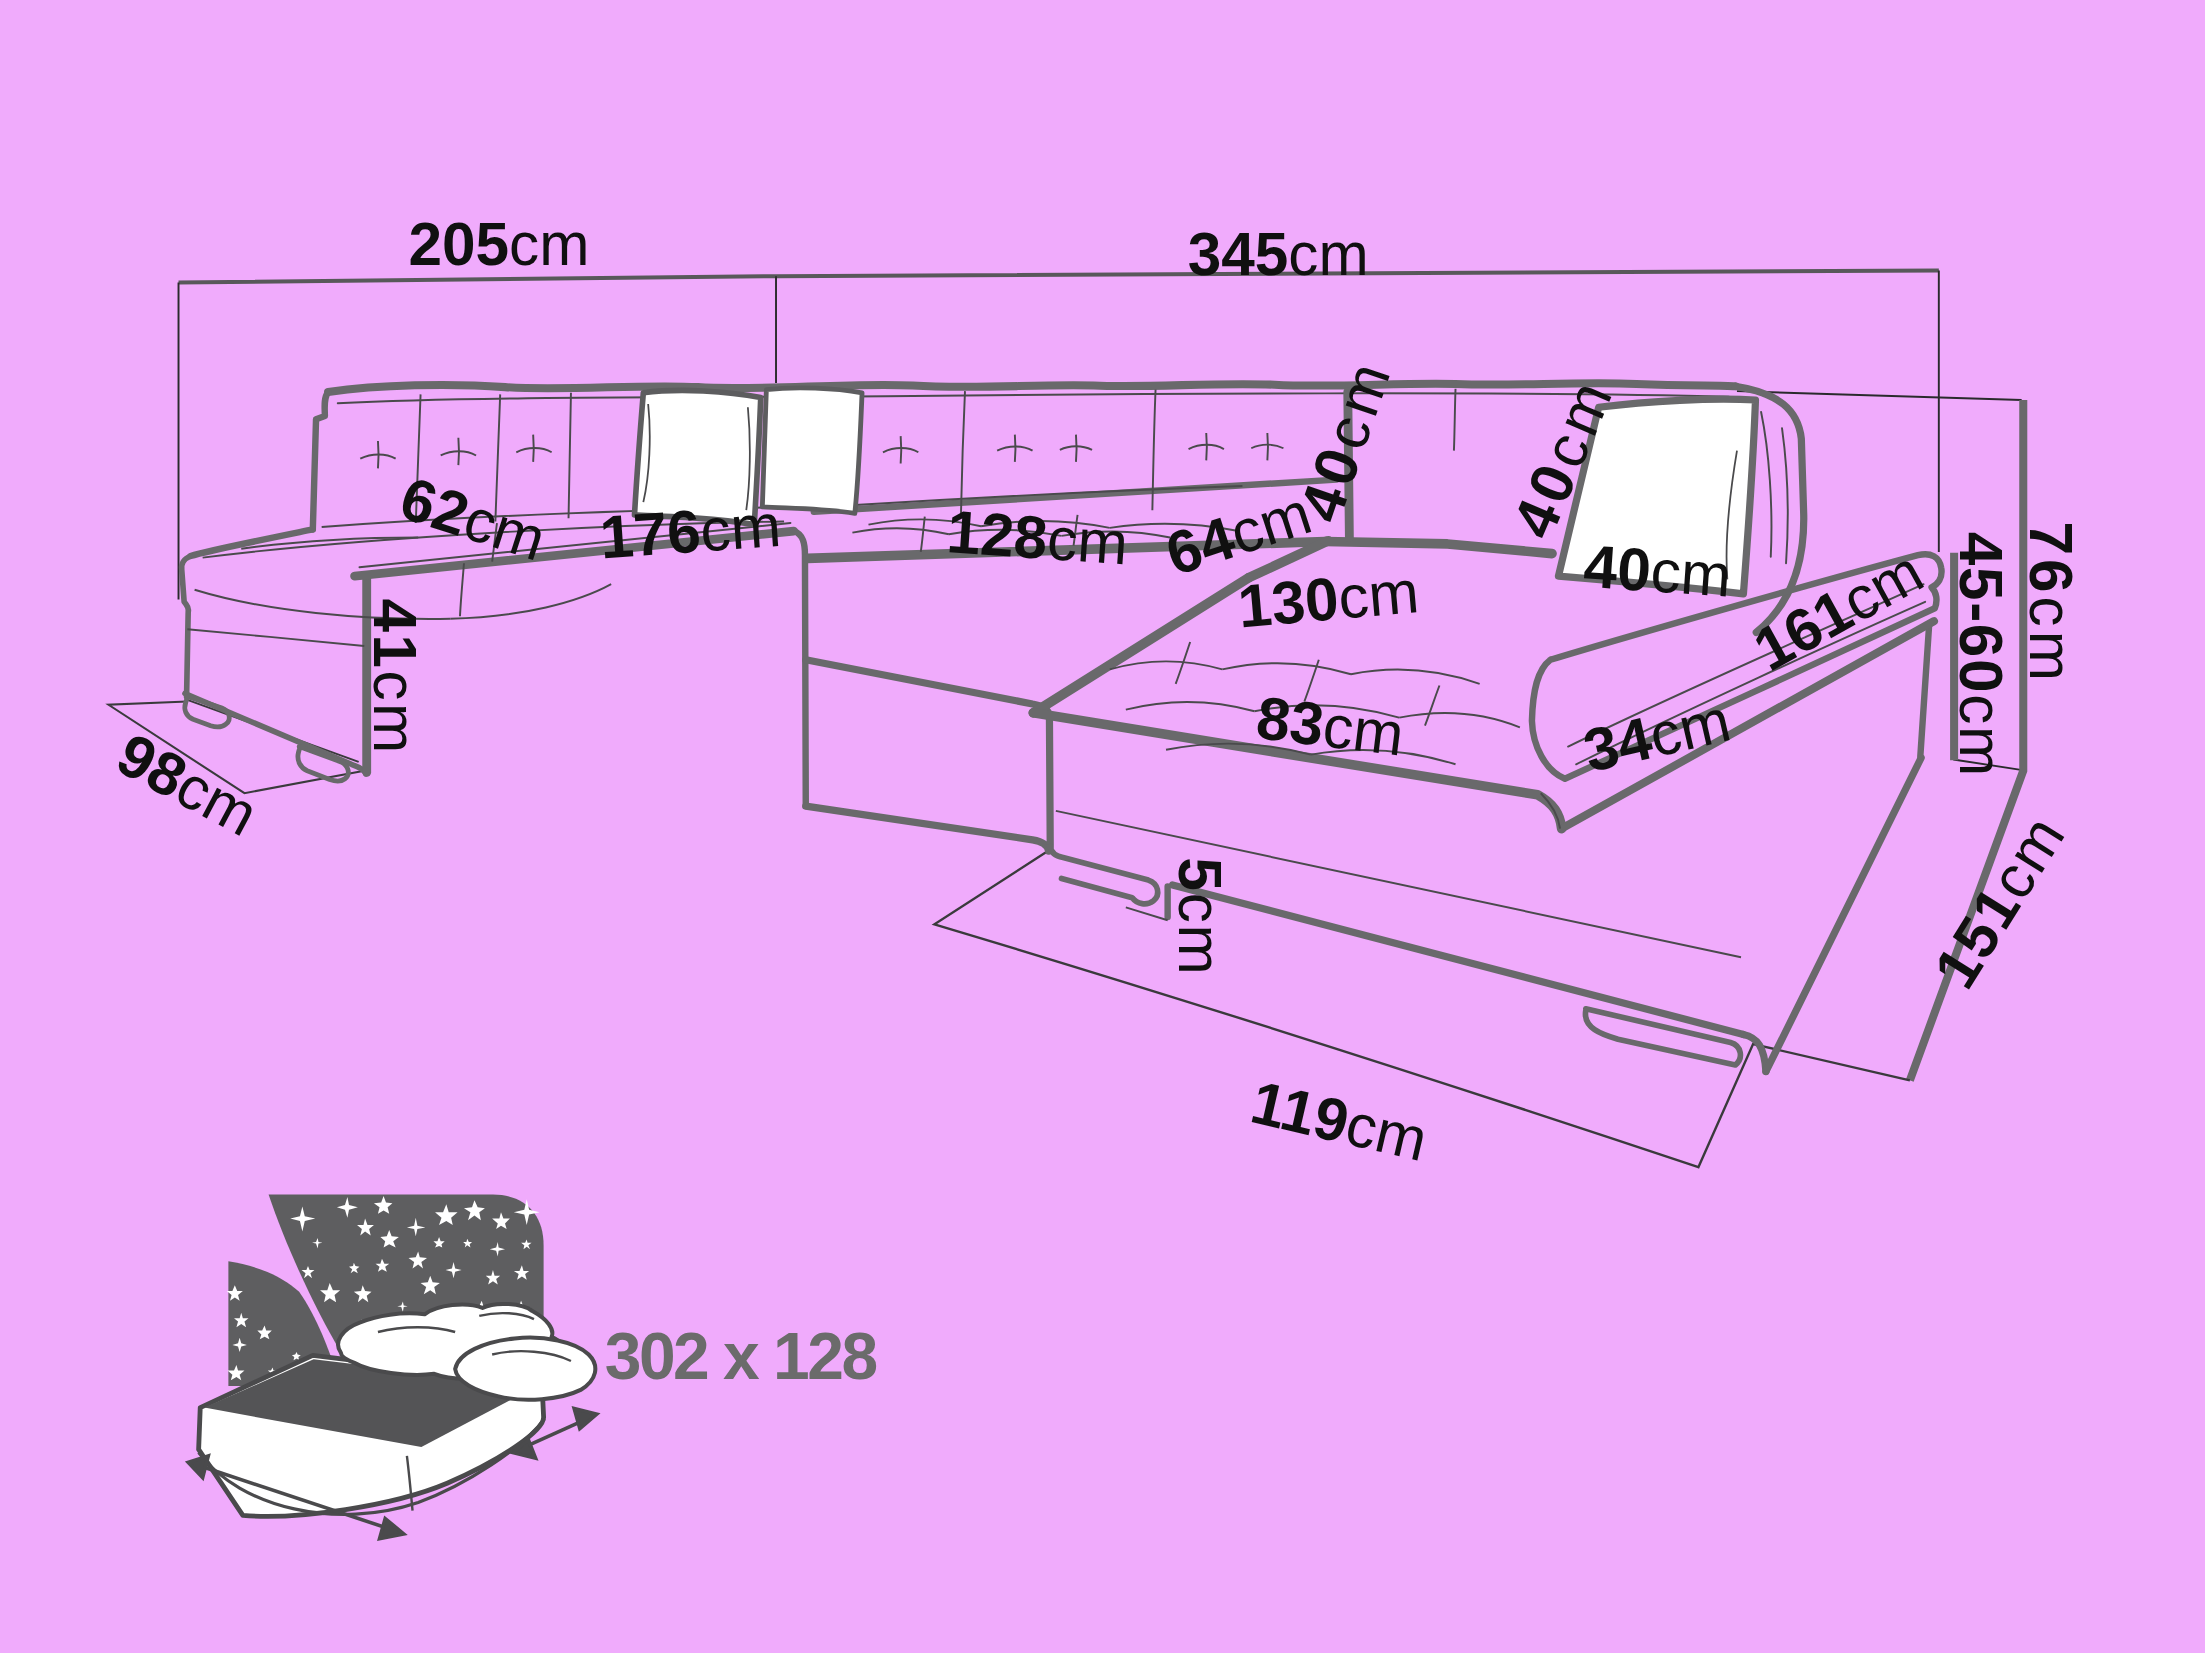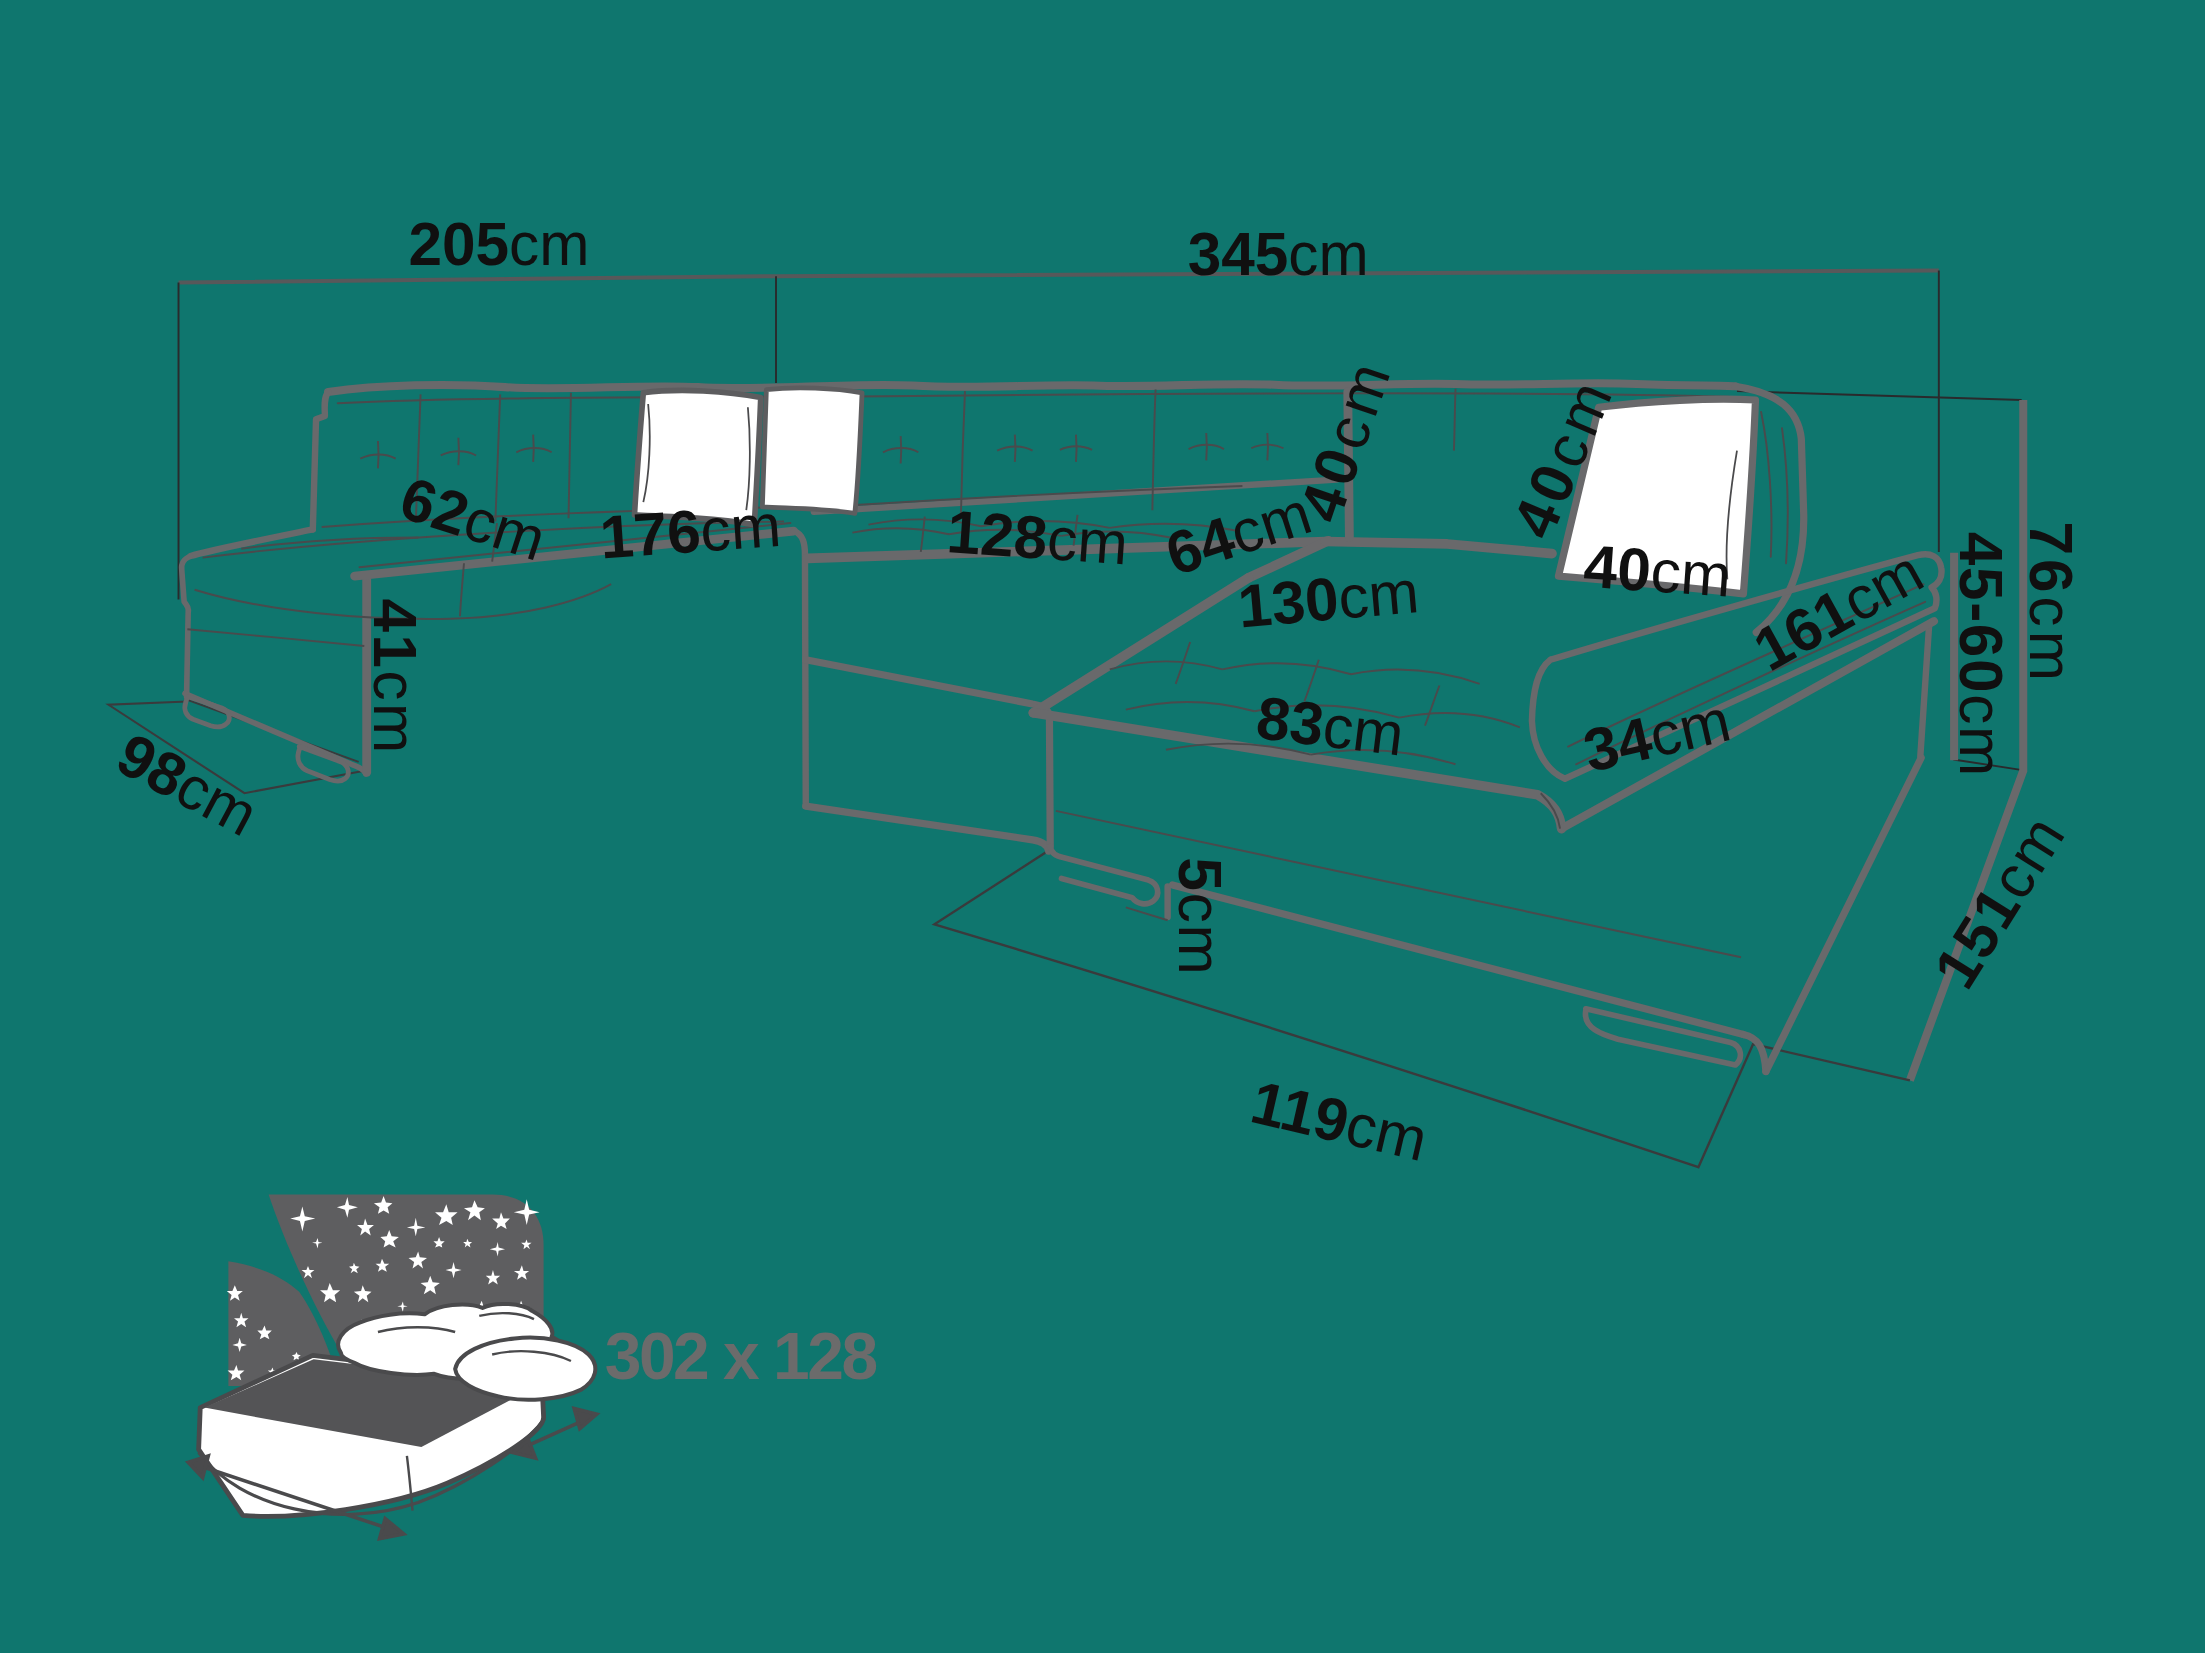--- a/index.html
+++ b/index.html
@@ -1,16 +1,16 @@
 <!DOCTYPE html>
 <html style="font-size:13px"><head>
 <meta charset="utf-8">
 <style>
   html,body{margin:0;padding:0;background:#fff;}
-  #page{position:relative;width:2205px;height:1654px;background:#0f766e;overflow:hidden;}
+  #page{position:relative;width:2205px;height:1654px;background:#f0abfc;overflow:hidden;}
   svg{position:absolute;left:0;top:0;}
   text{font-family:"Liberation Sans",sans-serif;fill:#101010;}
   .b{font-weight:bold;}
   .r{font-weight:normal;}
 </style>
 </head>
 <body>
 <div id="page">
 <svg width="2205" height="1654" viewBox="0 0 2742 2056">
 

